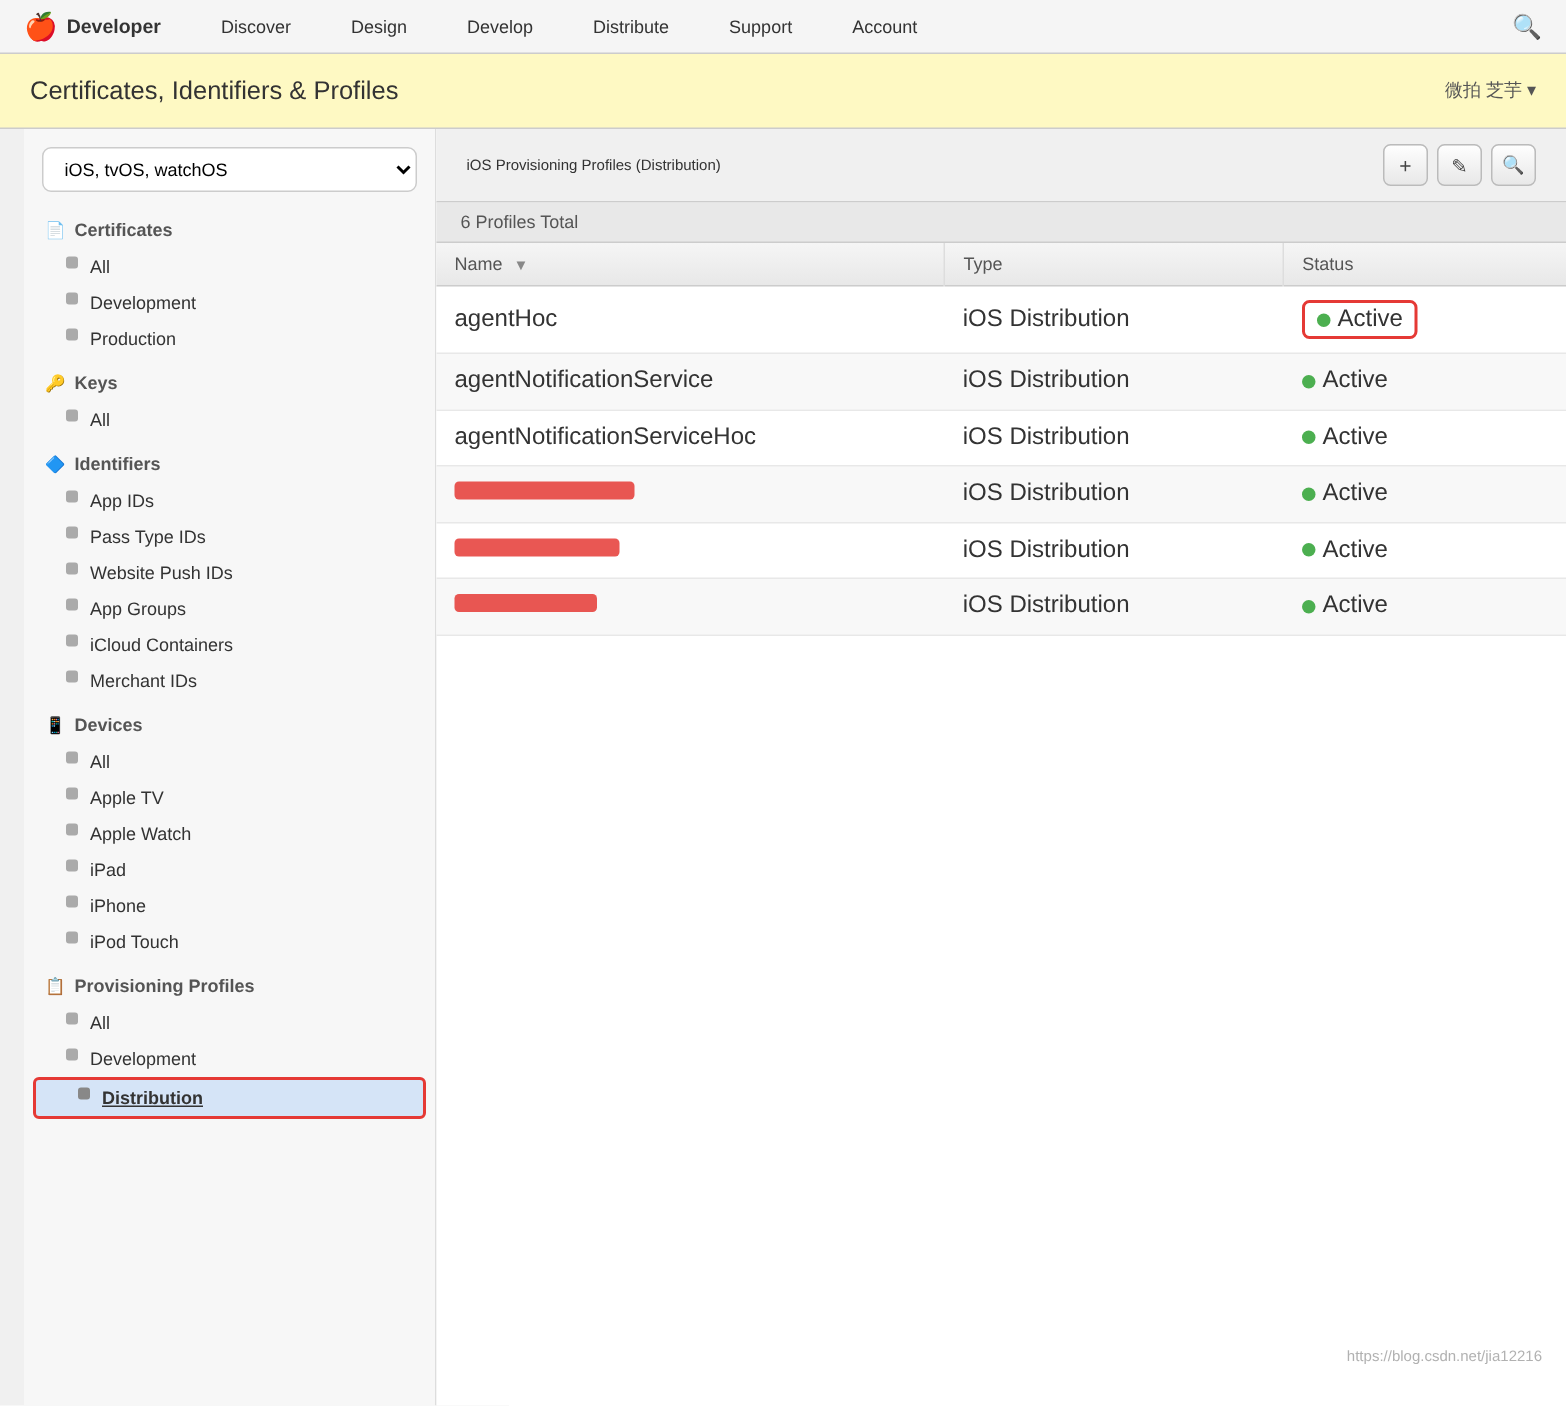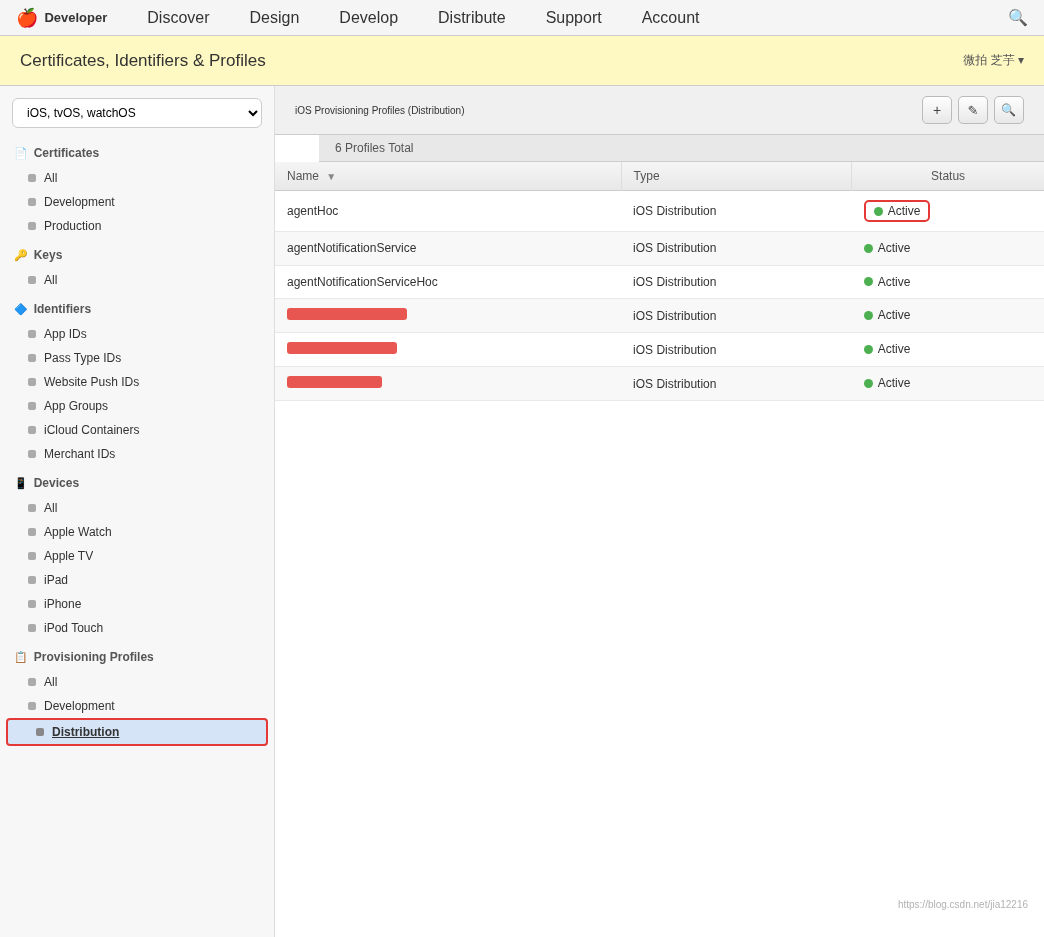--- a/index.html
+++ b/index.html
@@ -17,21 +17,21 @@
     .nav-logo {
       display: flex; align-items: center; gap: 6px; margin-right: 20px;
       font-size: 13px; font-weight: 600; color: #333;
     }
     .nav-logo-apple { font-size: 18px; }
     .nav-links { display: flex; flex: 1; gap: 0; }
     .nav-link {
       padding: 0 20px;
       height: 36px;
       display: flex; align-items: center;
-      font-size: 16px;
+      font-size: 12px;
       color: #333;
       cursor: pointer;
       border: none; background: none;
       text-decoration: none;
     }
     .nav-search { margin-left: auto; cursor: pointer; font-size: 16px; }
 
     
     .page-header {
       background: #fef9c3;
@@ -49,20 +49,21 @@
     .main-layout { display: flex; min-height: calc(937px - 86px); }
 
     
     .sidebar {
       width: 275px;
       background: #f7f7f7;
       border-right: 1px solid #ddd;
       padding: 12px 0;
       flex-shrink: 0;
       overflow-y: auto;
+      margin-left: 16px;
     }
     .sidebar-platform-select {
       margin: 0 12px 12px 12px;
     }
     .sidebar-platform-select select {
       width: 100%;
       padding: 6px 10px;
       border: 1px solid #ccc;
       border-radius: 6px;
       background: #fff;
@@ -72,21 +73,21 @@
     }
     .sidebar-section { margin-bottom: 4px; }
     .sidebar-section-header {
       display: flex; align-items: center; gap: 6px;
       padding: 6px 14px;
       font-size: 12px; font-weight: 600; color: #555;
       cursor: pointer;
     }
     .sidebar-section-icon { font-size: 11px; color: #888; }
     .sidebar-item {
-      display: flex; align-items: center; gap: 8px;
+      display: flex; gap: 8px;
       padding: 5px 14px 5px 28px;
       font-size: 12px; color: #333;
       cursor: pointer;
     }
     .sidebar-item.active {
       background: #d5e4f7;
       font-weight: 600;
     }
     .sidebar-item-dot {
       width: 8px; height: 8px;
@@ -123,46 +124,46 @@
       background: linear-gradient(to bottom, #fefefe, #e8e8e8);
       cursor: pointer;
       display: flex; align-items: center; justify-content: center;
       font-size: 14px; color: #444;
     }
 
     .profiles-count-bar {
       background: #e8e8e8;
       border-bottom: 1px solid #ccc;
       padding: 6px 16px;
-      font-size: 12px; color: #555; margin-left: 44px;
+      font-size: 12px; color: #555;
     }
 
     
     .profiles-table { width: 100%; border-collapse: collapse; }
     .profiles-table thead tr {
       background: linear-gradient(to bottom, #f5f5f5, #e8e8e8);
       border-bottom: 1px solid #ccc;
     }
     .profiles-table thead th {
       padding: 7px 12px;
       text-align: left;
       font-size: 12px; font-weight: 500; color: #555;
       border-right: 1px solid #ddd;
       cursor: pointer;
     }
-    .profiles-table thead th:last-child { border-right: none; text-align: center; }
+    .profiles-table thead th:last-child { border-right: none; }
     .profiles-table thead th .sort-arrow { margin-left: 4px; color: #888; font-size: 10px; }
     .profiles-table tbody tr {
       border-bottom: 1px solid #e8e8e8;
     }
     .profiles-table tbody tr:nth-child(odd) { background: #fff; }
     .profiles-table tbody tr:nth-child(even) { background: #f8f8f8; }
     .profiles-table tbody td {
       padding: 9px 12px;
-      font-size: 12px; color: #333;
+      font-size: 16px; color: #333;
     }
     .col-name { width: 45%; }
     .col-type { width: 30%; }
     .col-status { width: 25%; }
 
     .status-badge {
       display: inline-flex; align-items: center; gap: 5px;
     }
     .status-dot {
       width: 9px; height: 9px;
@@ -295,25 +296,25 @@
       <div class="sidebar-section-header">
         <span class="sidebar-section-icon">📱</span>
         <span>Devices</span>
       </div>
       <div class="sidebar-item">
         <div class="sidebar-item-dot"></div>
         <span class="sidebar-item-label">All</span>
       </div>
       <div class="sidebar-item">
         <div class="sidebar-item-dot"></div>
+        <span class="sidebar-item-label">Apple TV</span>
+      </div>
+      <div class="sidebar-item">
+        <div class="sidebar-item-dot"></div>
         <span class="sidebar-item-label">Apple Watch</span>
-      </div>
-      <div class="sidebar-item">
-        <div class="sidebar-item-dot"></div>
-        <span class="sidebar-item-label">Apple TV</span>
       </div>
       <div class="sidebar-item">
         <div class="sidebar-item-dot"></div>
         <span class="sidebar-item-label">iPad</span>
       </div>
       <div class="sidebar-item">
         <div class="sidebar-item-dot"></div>
         <span class="sidebar-item-label">iPhone</span>
       </div>
       <div class="sidebar-item">

